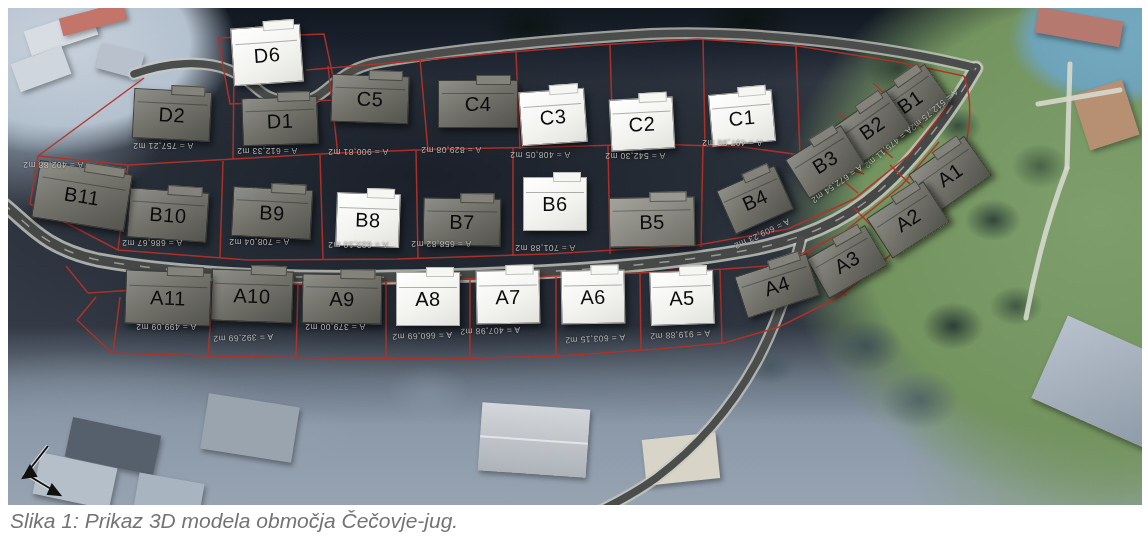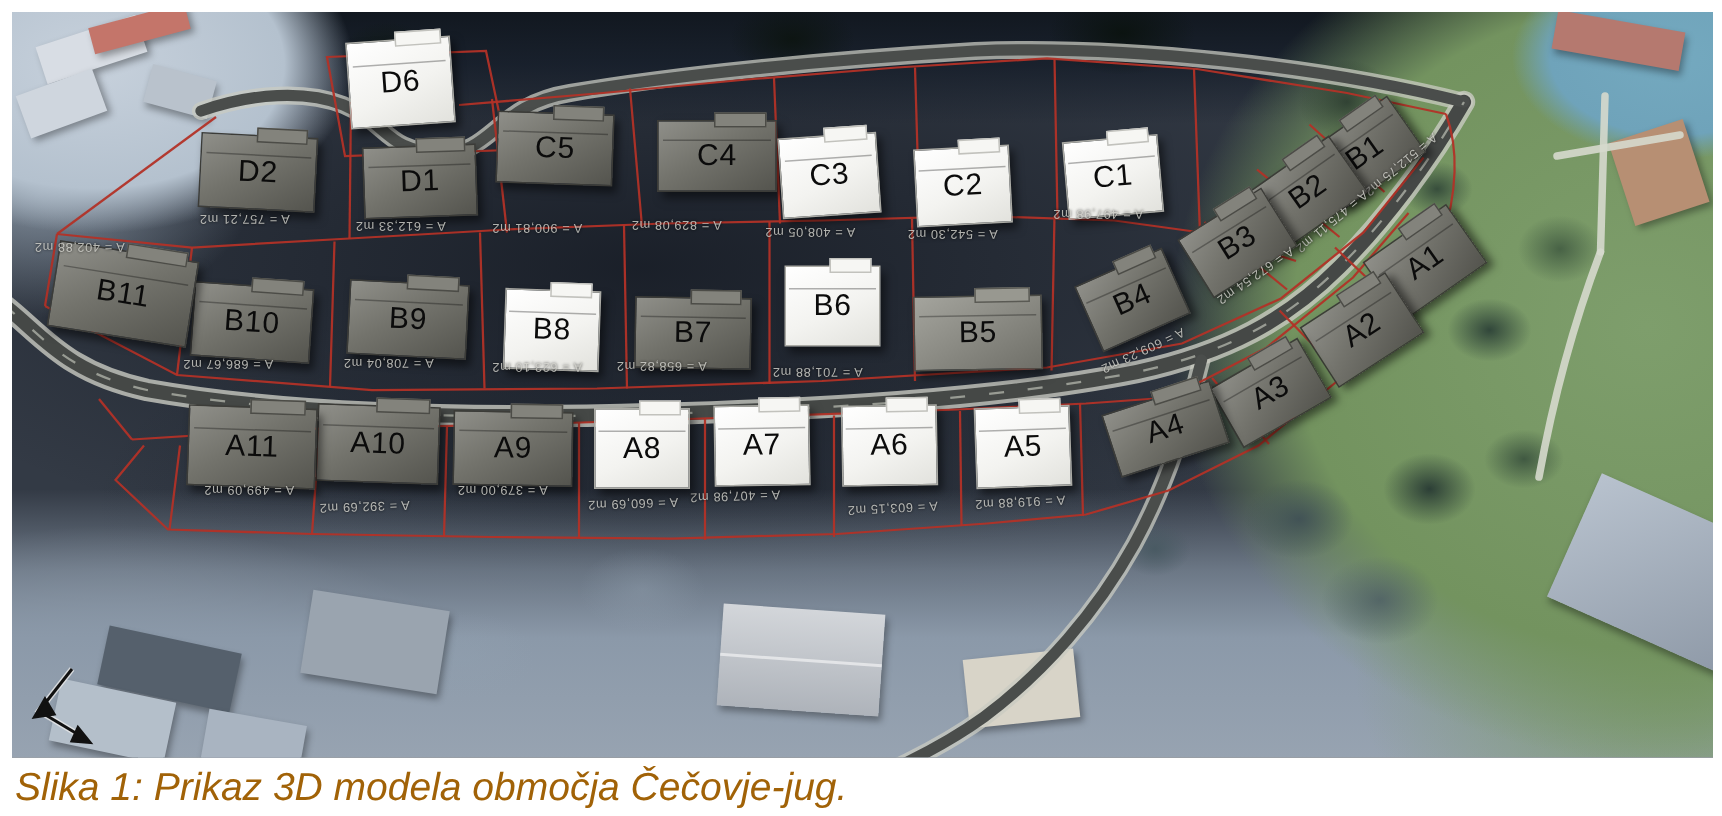--- a/index.html
+++ b/index.html
@@ -62,21 +62,21 @@
   .type-white .step{background:#f6f6f3;border:1px solid #c2c2bd;}
   .plot-label{position:relative;color:#0b0b0b;font-size:20px;line-height:1;letter-spacing:.5px;}
   .area-label{position:absolute;transform:translate(-50%,-50%) rotate(180deg);font-size:8.5px;
         color:#cbcbc5;opacity:.85;white-space:nowrap;letter-spacing:.4px;
         text-shadow:0 0 2px rgba(0,0,0,.9);}
 
   
   .pb{position:absolute;box-shadow:2px 3px 5px rgba(0,0,0,.35);}
   .pb-ridge{position:absolute;left:0;right:0;top:48%;height:2px;background:rgba(255,255,255,.55);}
 
-  .caption{position:absolute;left:10px;top:509px;font-style:italic;font-size:26px;color:#a16207;}
+  .caption{position:absolute;left:10px;top:509px;font-style:italic;font-size:21px;color:#737373;}
 </style>
 </head>
 <body>
 
 <div class="stage">
   <div class="photo">
     <div class="bg"></div>
     <div class="trees"></div>
 
     <div class="pb" style="left:18px;top:12px;width:70px;height:26px;transform:rotate(-18deg);background:#d8dde4;"></div>

